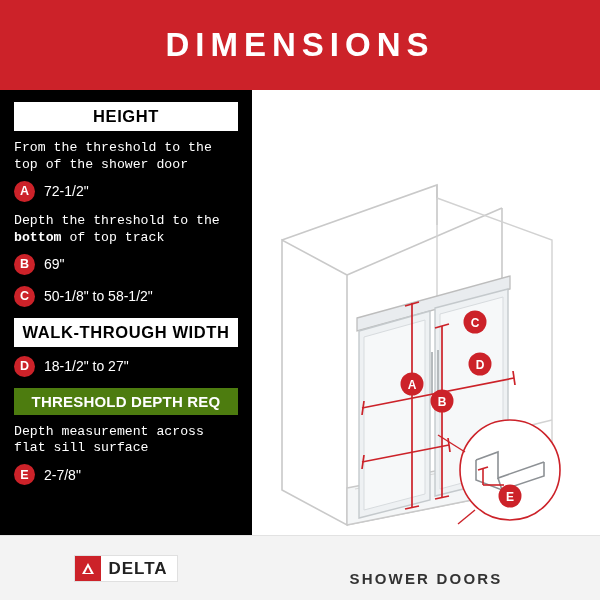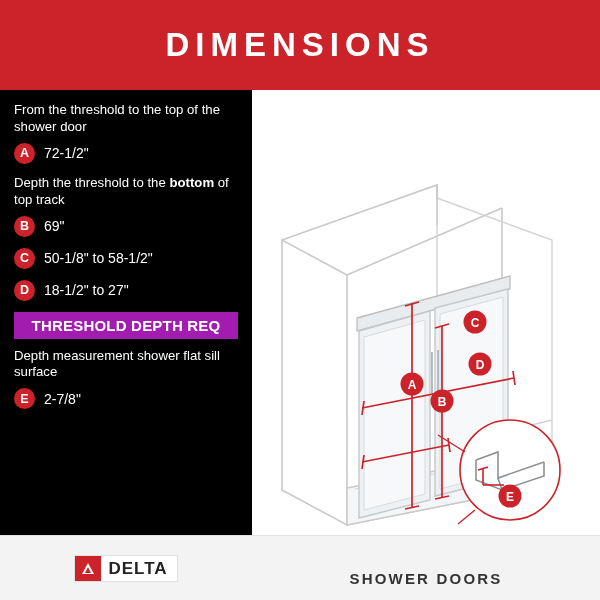--- a/index.html
+++ b/index.html
@@ -53,30 +53,31 @@
     background: #ffffff;
     color: #000000;
     font-weight: bold;
     font-size: 16.5px;
     letter-spacing: 0.6px;
     text-align: center;
     padding: 5px 4px;
     margin: 0 0 9px 0;
   }
   .section-banner.red {
-    background: #a21caf;
+    background: #4d7c0f;
     color: #ffffff;
     font-size: 15px;
     letter-spacing: 0.2px;
   }
   .desc {
     font-size: 13.2px;
     line-height: 1.28;
     margin: 0 0 7px 0;
     color: #ffffff;
+    font-family: Liberation Mono, monospace;
   }
   .desc b { font-weight: bold; }
   .measure-row {
     display: flex;
     align-items: center;
     margin: 0 0 11px 0;
   }
   .badge {
     width: 21px;
     height: 21px;
@@ -167,45 +168,47 @@
 <body>
 
 <div class="page">
 
   <div class="header">
     <div class="header-title">DIMENSIONS</div>
   </div>
 
   <div class="left-panel">
 
+    <div class="section-banner">HEIGHT</div>
 
     <p class="desc"><span>From the threshold to the top of the shower door</span></p>
     <div class="measure-row">
       <div class="badge">A</div>
       <div class="measure-value">72-1/2"</div>
     </div>
 
     <p class="desc"><span>Depth the threshold to the </span><b>bottom</b><span> of top track</span></p>
     <div class="measure-row">
       <div class="badge">B</div>
       <div class="measure-value">69"</div>
     </div>
 
     <div class="measure-row">
       <div class="badge">C</div>
       <div class="measure-value">50-1/8" to 58-1/2"</div>
     </div>
 
+    <div class="section-banner">WALK-THROUGH WIDTH</div>
     <div class="measure-row">
       <div class="badge">D</div>
       <div class="measure-value">18-1/2" to 27"</div>
     </div>
 
     <div class="section-banner red">THRESHOLD DEPTH REQ</div>
-    <p class="desc"><span>Depth measurement shower flat sill surface</span></p>
+    <p class="desc"><span>Depth measurement across flat sill surface</span></p>
     <div class="measure-row">
       <div class="badge">E</div>
       <div class="measure-value">2-7/8"</div>
     </div>
 
   </div>
 
   <div class="drawing">
     <svg width="348" height="445" viewBox="0 0 348 445">
 

